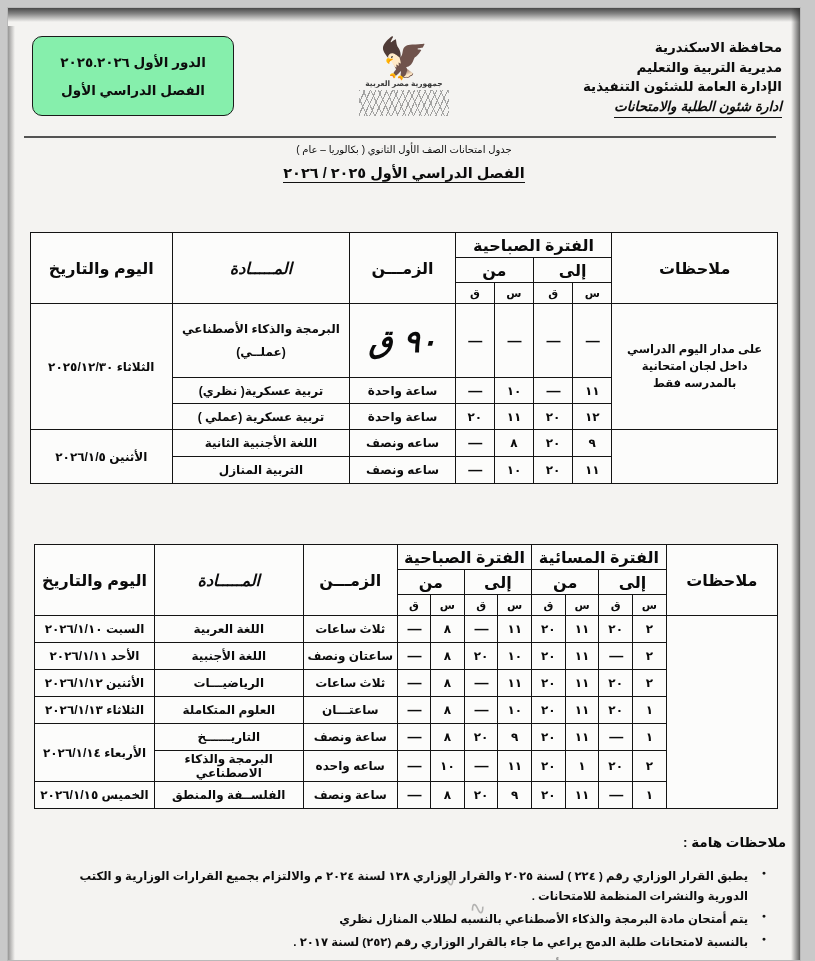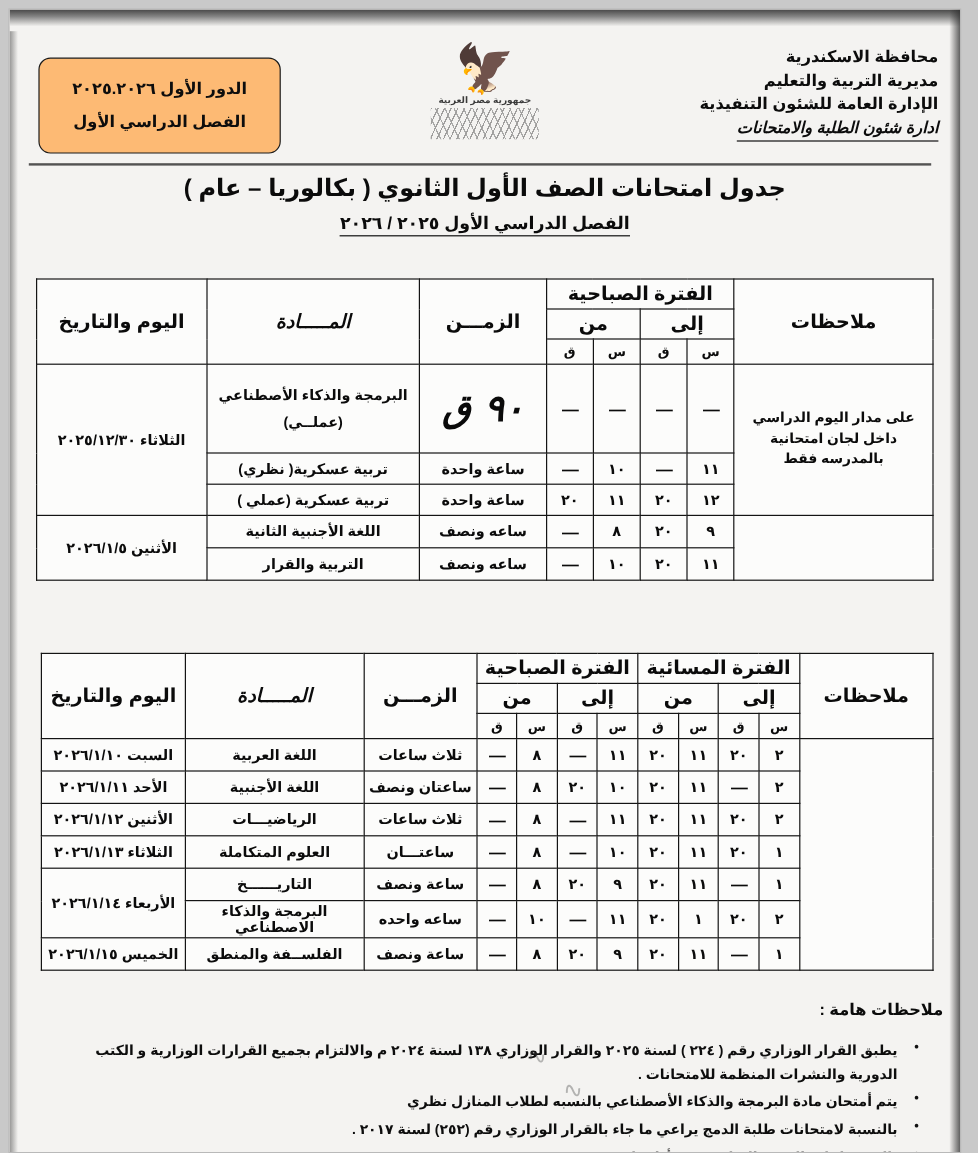--- a/index.html
+++ b/index.html
@@ -63,38 +63,38 @@
     margin-top:1px;letter-spacing:-.3px;
   }
   .emblem .scribble{
     margin-top:2px;height:26px;
     background:repeating-linear-gradient(115deg,#5a5a5a 0 1px,transparent 1px 5px),
                repeating-linear-gradient(65deg,#6d6d6d 0 1px,transparent 1px 7px);
     opacity:.55;
   }
 
   .round-box{
-    position:absolute;left:24px;top:18px;
+    position:absolute;left:24px;top:6px;
     width:200px;height:78px;
     border:1.6px solid #1b1b1b;border-radius:10px;
-    background:#fdba74;
+    background:#86efac;
     display:flex;flex-direction:column;align-items:center;justify-content:center;
     gap:12px;
   }
   .round-box div{font-size:13.5px;font-weight:bold;color:#0d0d0d;white-space:nowrap;}
 
   .rule-under-header{
     position:absolute;left:16px;top:128px;width:752px;height:2px;
     background:#1d1d1d;opacity:.75;
   }
 
   
   .titles{position:absolute;left:0;top:136px;width:100%;text-align:center;}
   .title-main{
-    font-size:20px;font-weight:bold;color:#0b0b0b;margin-bottom:9px;
+    font-size:10px;font-weight:normal;color:#0b0b0b;margin-bottom:9px;
     letter-spacing:-.2px;
   }
   .title-sub{
     font-size:14.5px;font-weight:bold;color:#0b0b0b;
     display:inline-block;border-bottom:1.4px solid #111;padding-bottom:1px;
   }
 
   
   table{border-collapse:collapse;position:absolute;background:#fcfcfb;}
   table td,table th{
@@ -256,21 +256,21 @@
         <td>ساعه ونصف</td>
         <td>اللغة الأجنبية الثانية</td>
         <td rowspan="2">الأثنين ٢٠٢٦/١/٥</td>
       </tr>
       <tr style="height:27px;">
         <td>١١</td>
         <td>٢٠</td>
         <td>١٠</td>
         <td class="dash">—</td>
         <td>ساعه ونصف</td>
-        <td>التربية والقرار</td>
+        <td>التربية المنازل</td>
       </tr>
     </tbody>
   </table>
 
   <table class="tbl2">
     <thead>
       <tr>
         <th class="hdr h-notes2" rowspan="3">ملاحظات</th>
         <th class="hdr" colspan="4">الفترة المسائية</th>
         <th class="hdr" colspan="4">الفترة الصباحية</th>

